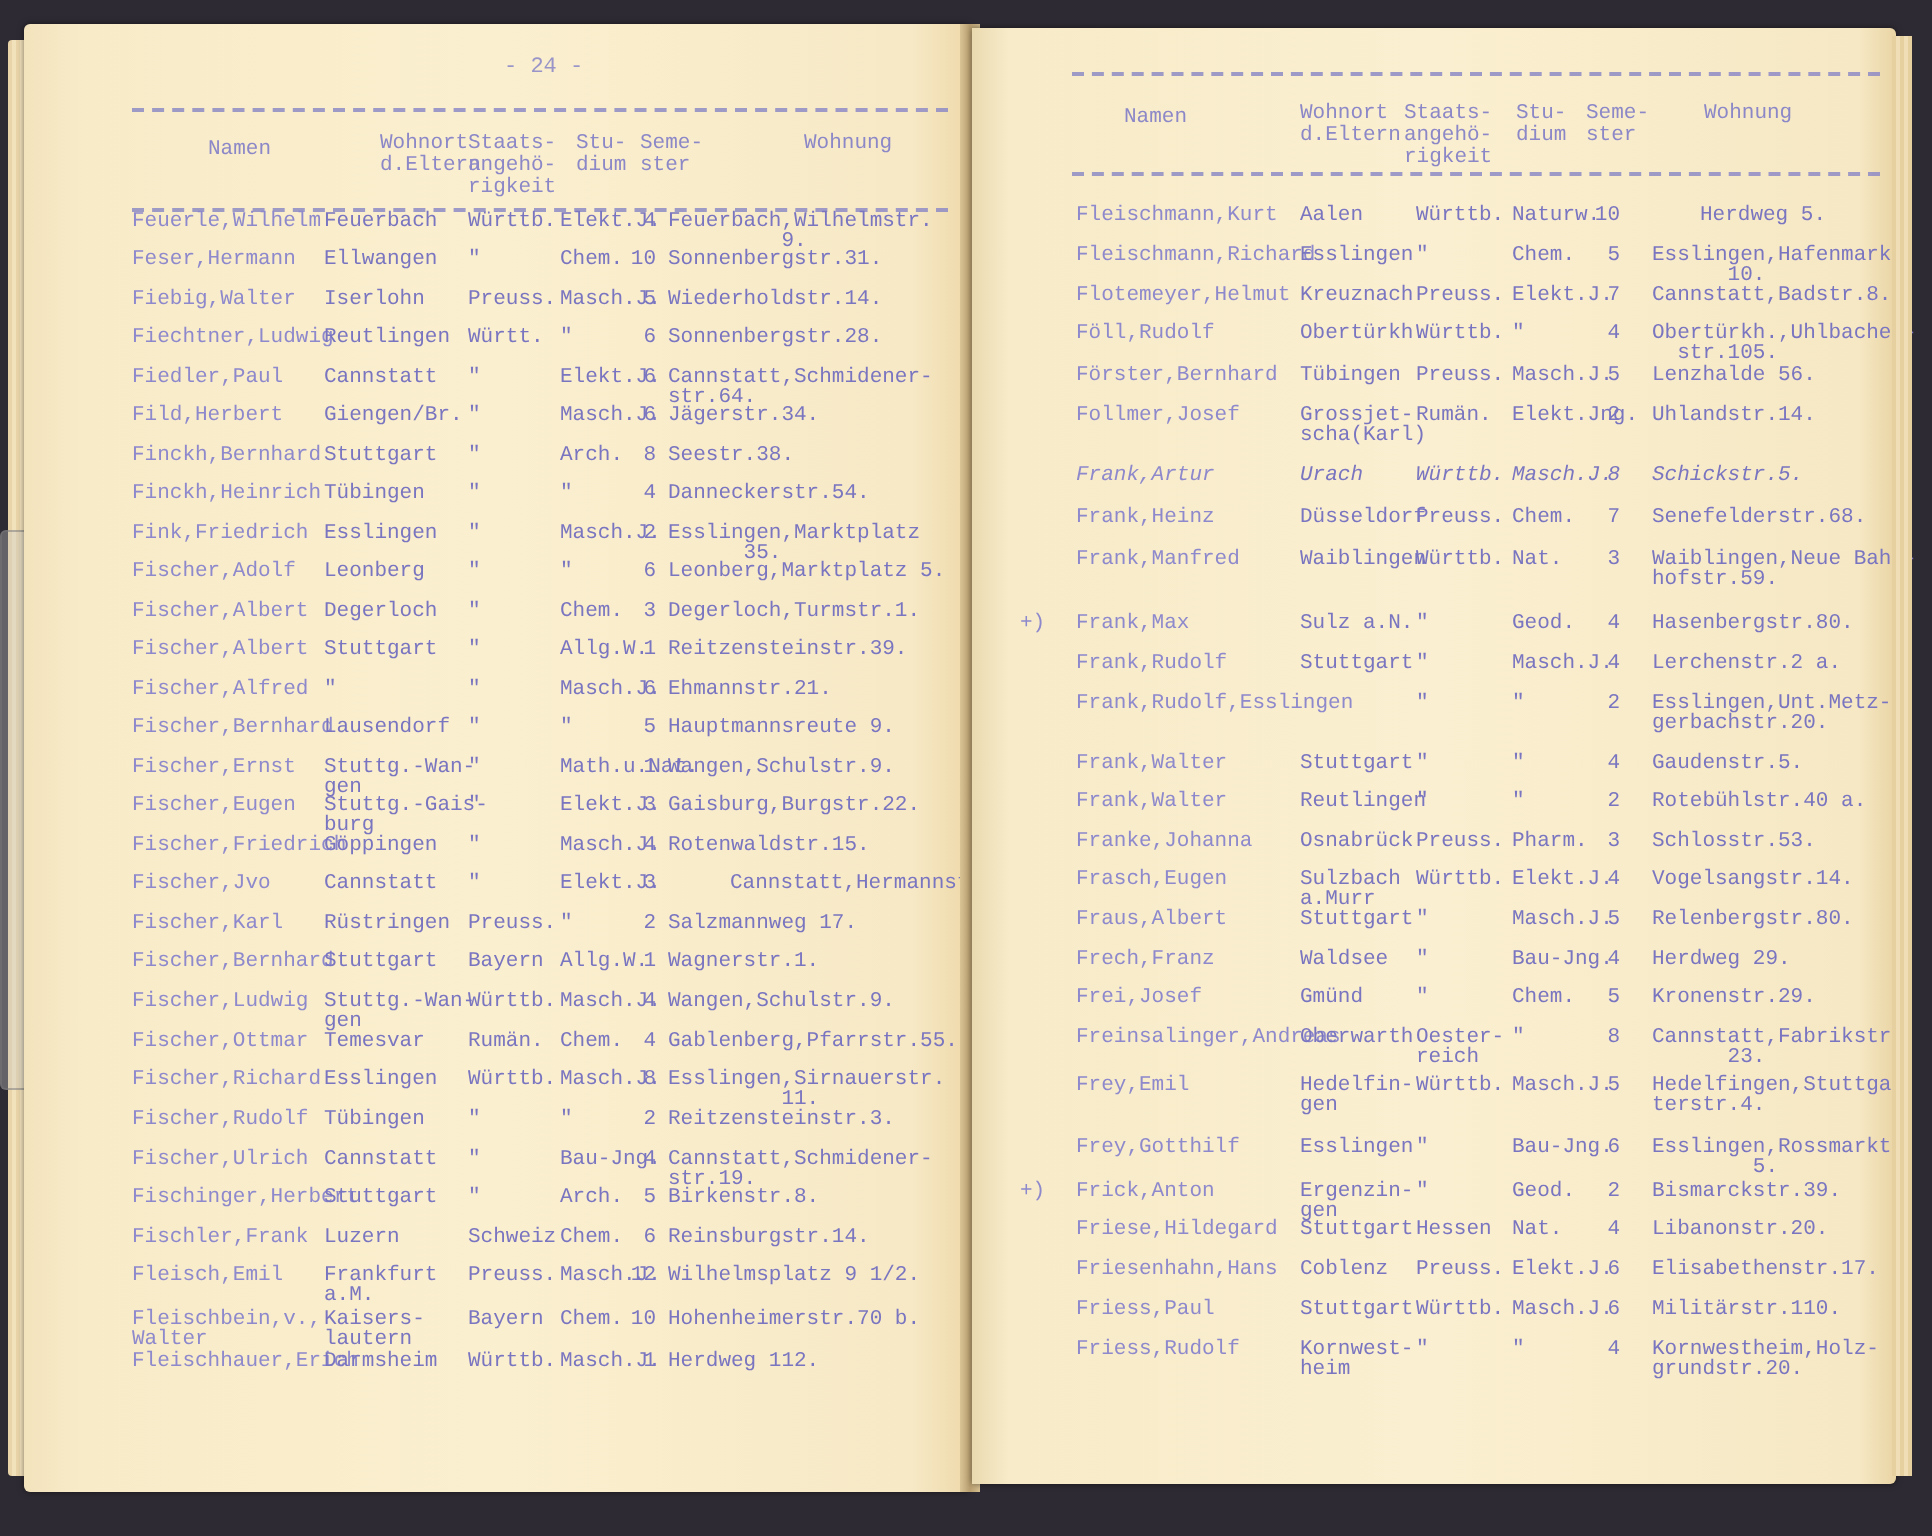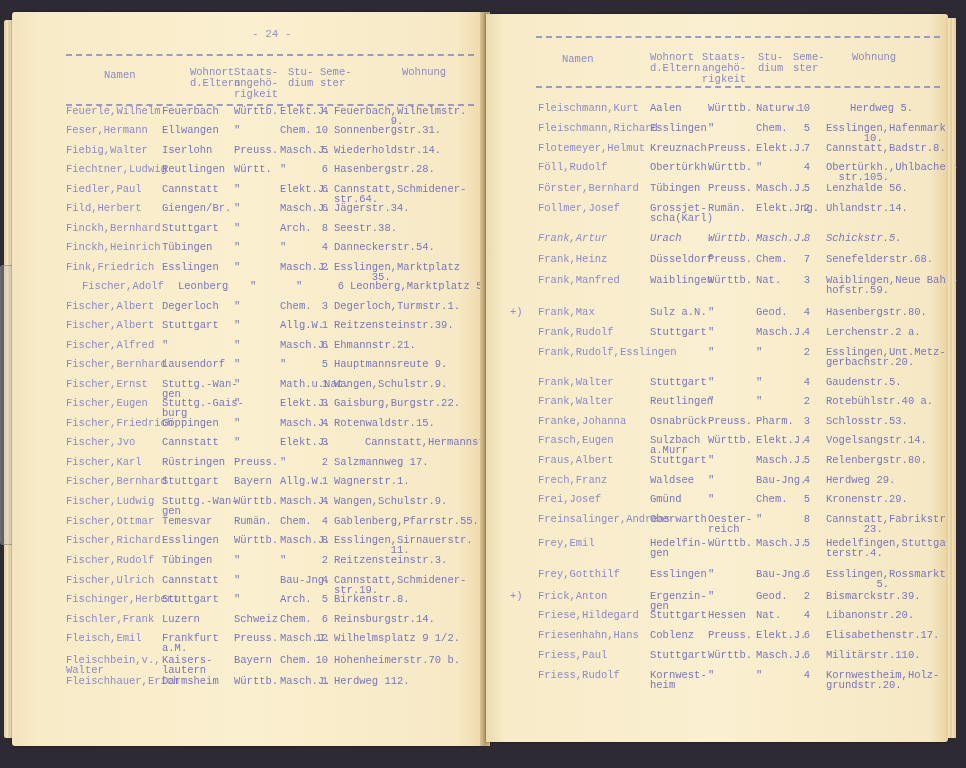--- a/index.html
+++ b/index.html
@@ -97,21 +97,21 @@
           <span class="" style="left: 268px;">Masch.J.</span>
           <span class="" style="left: 302px; width: 14px; text-align: right;">5</span>
           <span class="" style="left: 322px;">Wiederholdstr.14.</span>
         </div>
         <div class="row" style="left: 0px; top: 152px; width: 100%;">
           <span class="name" style="left: 54px;">Fiechtner,Ludwig</span>
           <span class="" style="left: 150px;">Reutlingen</span>
           <span class="" style="left: 222px;">Württ.</span>
           <span class="" style="left: 268px;">"</span>
           <span class="" style="left: 302px; width: 14px; text-align: right;">6</span>
-          <span class="" style="left: 322px;">Hasenbergstr.28.</span>
+          <span class="" style="left: 322px;">Sonnenbergstr.28.</span>
         </div>
         <div class="row" style="left: 0px; top: 172px; width: 100%;">
           <span class="name" style="left: 54px;">Fiedler,Paul</span>
           <span class="" style="left: 150px;">Cannstatt</span>
           <span class="" style="left: 222px;">"</span>
           <span class="" style="left: 268px;">Elekt.J.</span>
           <span class="" style="left: 302px; width: 14px; text-align: right;">6</span>
           <span class="" style="left: 322px;">Cannstatt,Schmidener-
 str.64.</span>
         </div>
@@ -141,21 +141,21 @@
         </div>
         <div class="row" style="left: 0px; top: 250px; width: 100%;">
           <span class="name" style="left: 54px;">Fink,Friedrich</span>
           <span class="" style="left: 150px;">Esslingen</span>
           <span class="" style="left: 222px;">"</span>
           <span class="" style="left: 268px;">Masch.J.</span>
           <span class="" style="left: 302px; width: 14px; text-align: right;">2</span>
           <span class="" style="left: 322px;">Esslingen,Marktplatz
       35.</span>
         </div>
-        <div class="row" style="left: 16px; top: 269px; width: 100%; text-decoration: underline;">
+        <div class="row" style="left: 0px; top: 269px; width: 100%; text-decoration: underline;">
           <span class="name" style="left: 54px;">Fischer,Adolf</span>
           <span class="" style="left: 150px;">Leonberg</span>
           <span class="" style="left: 222px;">"</span>
           <span class="" style="left: 268px;">"</span>
           <span class="" style="left: 302px; width: 14px; text-align: right;">6</span>
           <span class="" style="left: 322px;">Leonberg,Marktplatz 5.</span>
         </div>
         <div class="row" style="left: 0px; top: 289px; width: 100%;">
           <span class="name" style="left: 54px;">Fischer,Albert</span>
           <span class="" style="left: 150px;">Degerloch</span>

